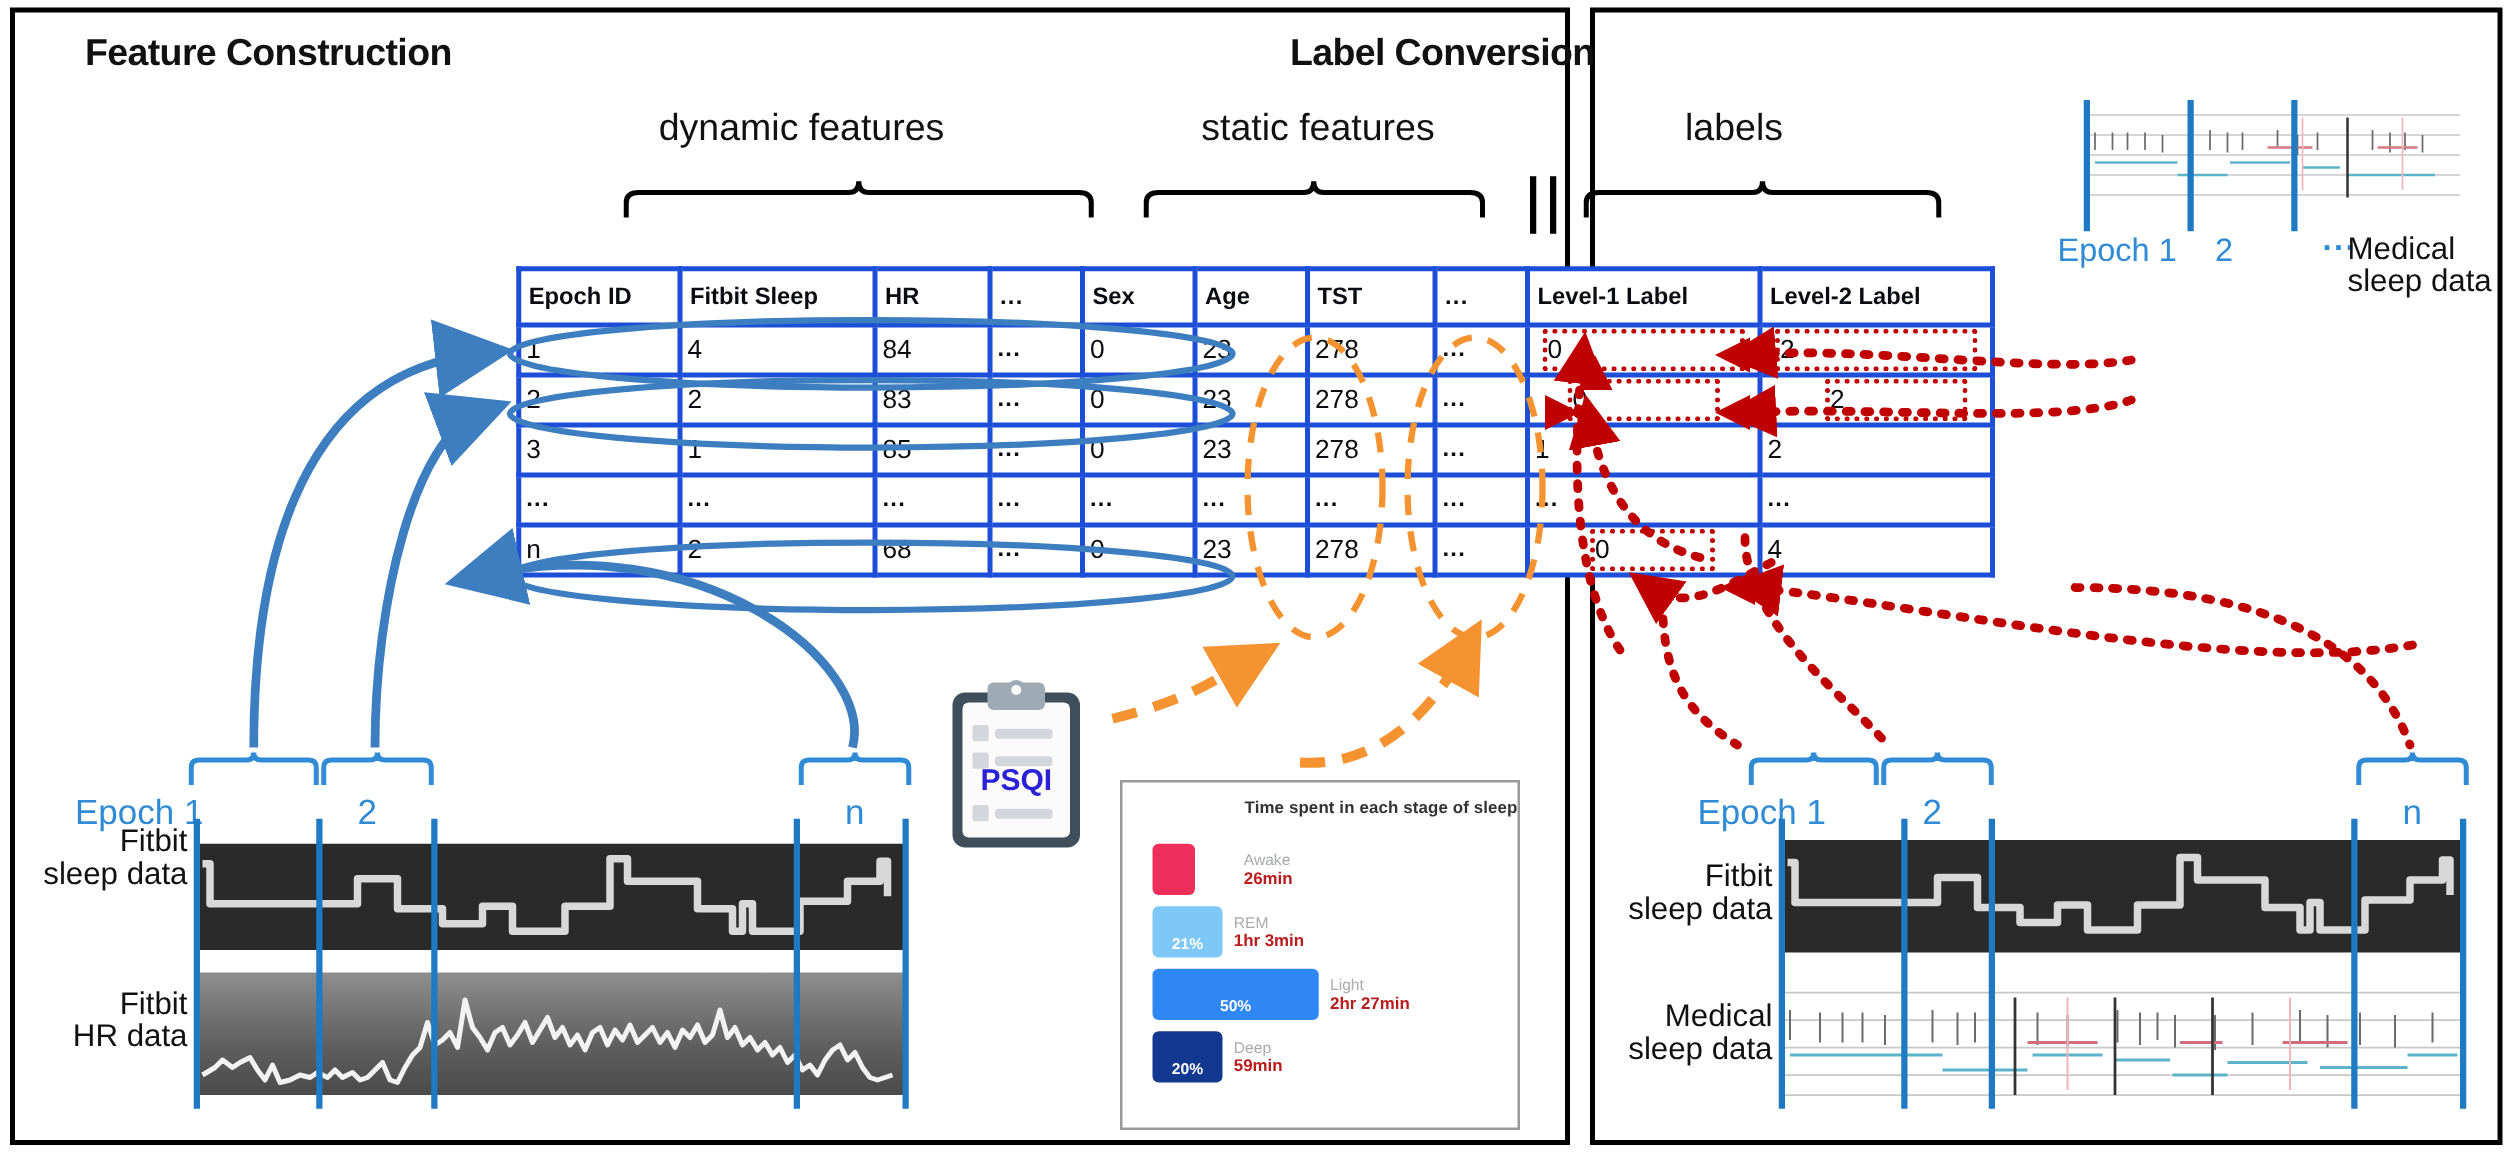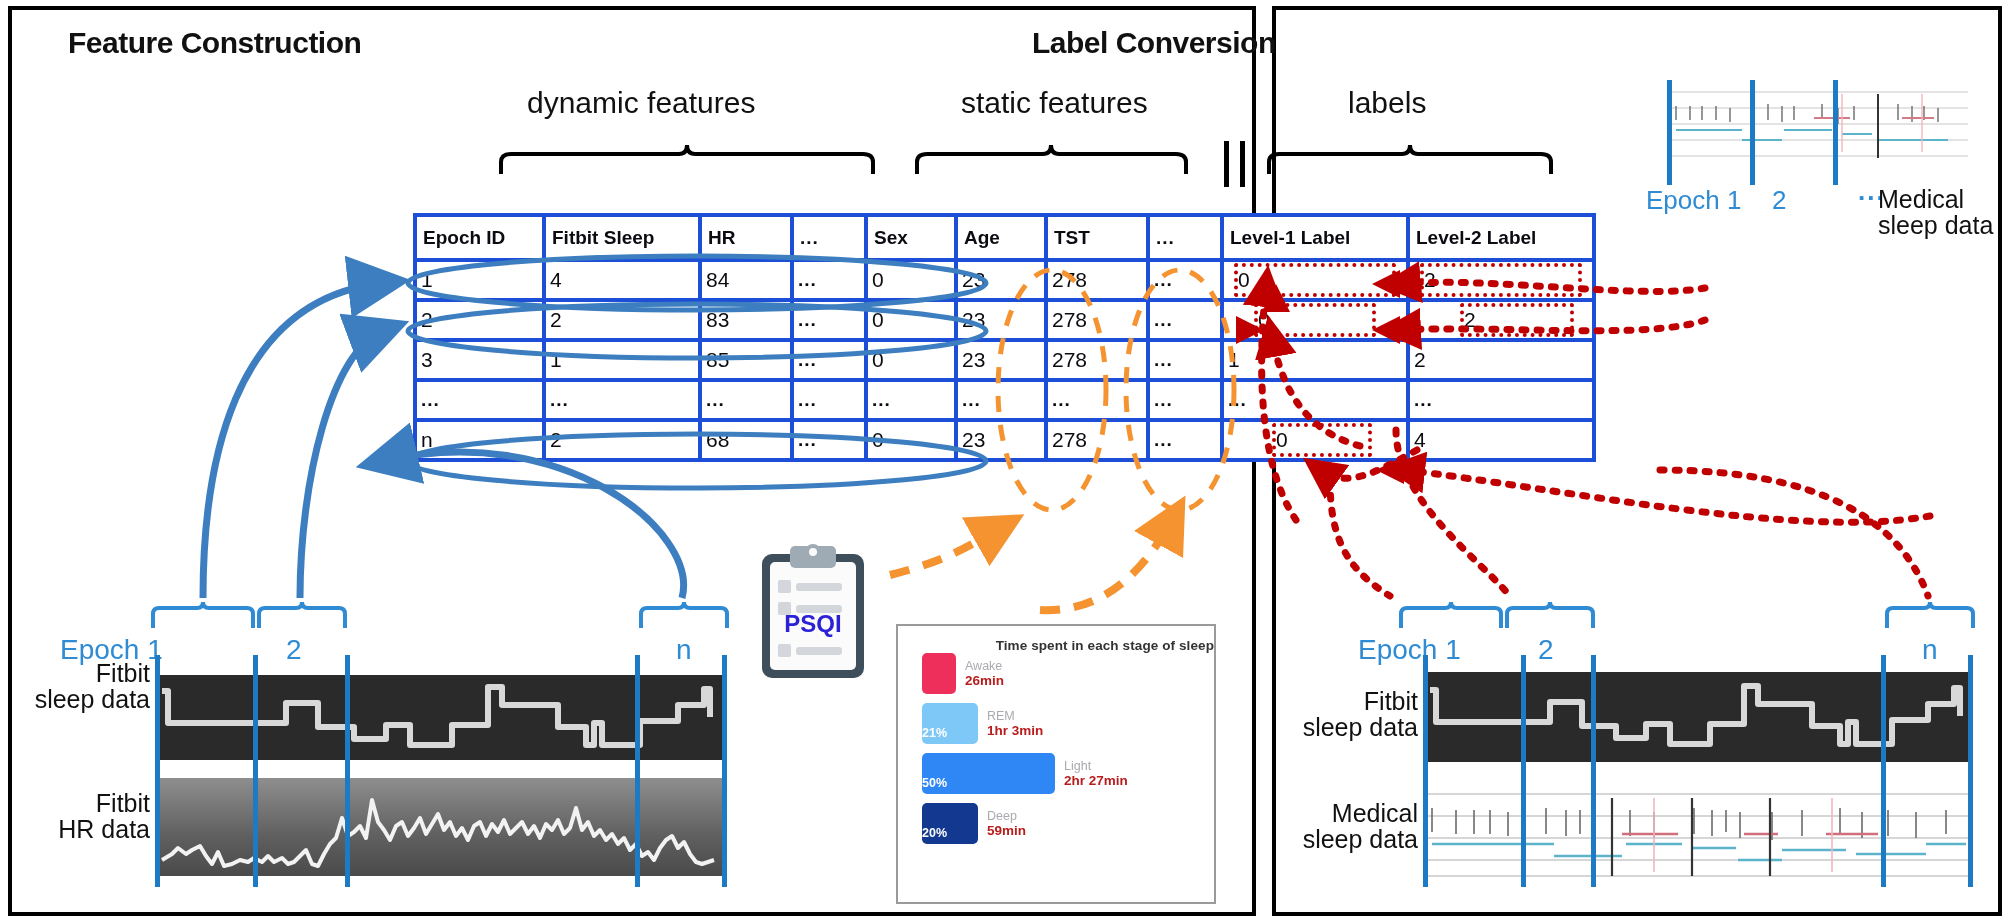--- a/index.html
+++ b/index.html
@@ -61,21 +61,21 @@
   
   #psqi{position:absolute;left:758px;top:540px;width:110px;height:142px;}
 
   
   #sleepcard{position:absolute;left:896px;top:624px;width:320px;height:280px;
      border:2px solid #9a9a9a;background:#fff;box-sizing:border-box;}
   #sleepcard .title{font-size:13.5px;font-weight:bold;color:#333;text-align:right;
      margin-top:12px;font-family:"Liberation Sans",sans-serif;letter-spacing:.1px;}
   .stagerow{position:relative;display:flex;align-items:center;margin:0 0 0 24px;}
   .stagebar{border-radius:5px;height:41px;display:flex;align-items:center;
-     justify-content:flex-start;box-sizing:border-box;padding-left:0;}
+     justify-content:center;box-sizing:border-box;padding-left:0;}
   .stagepct{color:#fff;font-size:12.5px;font-weight:bold;align-self:flex-end;
      margin-bottom:4px;font-family:"Liberation Sans",sans-serif;}
   .stagetxt{margin-left:9px;line-height:1.12;}
   .stagename{font-size:12.5px;color:#a9aab0;font-family:"Liberation Sans",sans-serif;}
   .stageval{font-size:13.5px;color:#b91c1c;font-weight:bold;font-family:"Liberation Sans",sans-serif;}
 
   svg.overlay{position:absolute;left:0;top:0;width:2008px;height:922px;pointer-events:none;}
 </style>
 </head>
 <body>
@@ -248,21 +248,21 @@
       <rect x="38" y="65" width="46" height="8" rx="3" fill="#d3d6da"></rect>
       <rect x="20" y="104" width="13" height="13" rx="2" fill="#d3d6da"></rect>
       <rect x="38" y="107" width="46" height="8" rx="3" fill="#d3d6da"></rect>
       <text x="55" y="92" text-anchor="middle" font-family="Liberation Sans, sans-serif" font-size="24" font-weight="bold" fill="#2b21d6">PSQI</text>
     </svg>
   </div>
 
   <div id="sleepcard">
     <div class="title">Time spent in each stage of sleep</div>
 
-    <div class="stagerow" style="">
+    <div class="stagerow" style="margin-top:22px;gap:30px;">
       <div class="stagebar" style="width:34px;background:#ef2f5b;">
         <span class="stagepct"></span>
       </div>
       <div class="stagetxt">
         <div class="stagename">Awake</div>
         <div class="stageval">26min</div>
       </div>
     </div>
 
     <div class="stagerow" style="margin-top:9px;">

